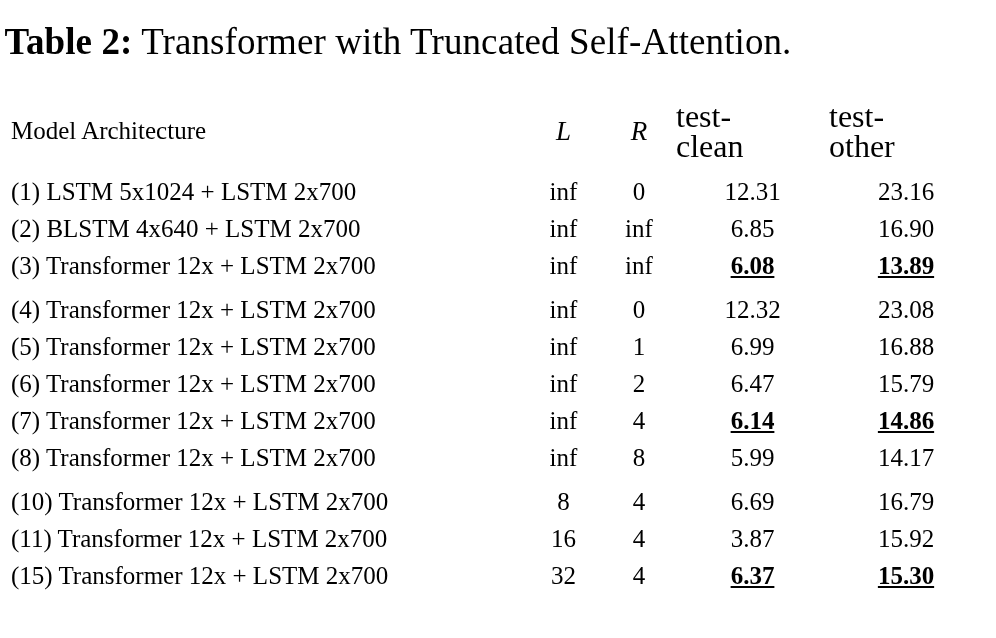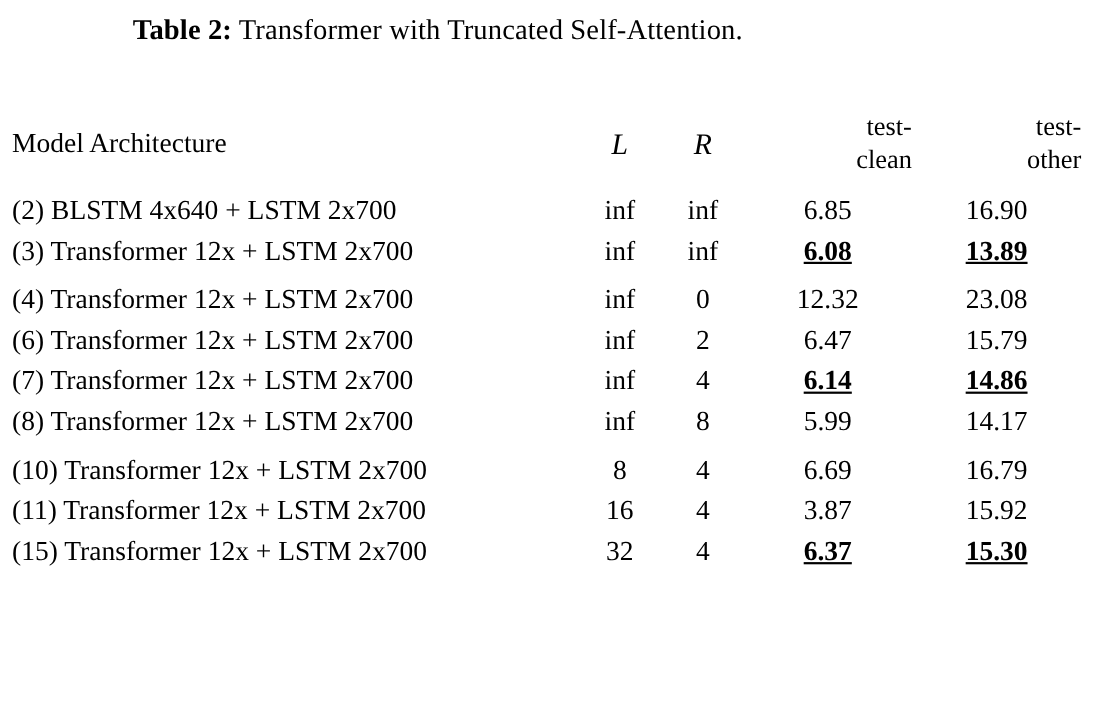--- a/index.html
+++ b/index.html
@@ -19,24 +19,24 @@
     position: relative;
     width: 996px;
     height: 638px;
     background: #ffffff;
   }
 
   
   .caption {
     position: absolute;
     left: 0;
-    top: 8px;
+    top: 23px;
     width: 796px;
     text-align: center;
-    font-size: 26px;
+    font-size: 37px;
     line-height: 38px;
     letter-spacing: 0.1px;
     white-space: nowrap;
   }
   .caption .cap-label {
     font-weight: bold;
   }
   .caption .cap-text {
     font-weight: normal;
   }
@@ -94,23 +94,23 @@
   }
   .th-sym {
     text-align: center;
     font-weight: bold;
     font-style: italic;
     font-size: 27px;
     height: 78px;
     padding-bottom: 2px;
   }
   .th-test {
-    text-align: right;
-    font-weight: bold;
-    font-size: 24px;
+    text-align: left;
+    font-weight: bold;
+    font-size: 32px;
     line-height: 30px;
     height: 78px;
     padding-bottom: 2px;
   }
   .th-test .ln { display: block; }
 
   
   td.model {
     text-align: left;
     padding-left: 19px;
@@ -163,20 +163,27 @@
       </thead>
       <tbody id="tbody">
           <tr>
             <td class="spacer-top vr-left vr-right"></td>
             <td class="spacer-top vr-right"></td>
             <td class="spacer-top vr-right"></td>
             <td class="spacer-top"></td>
             <td class="spacer-top vr-right"></td>
           </tr>
           <tr>
+            <td class="model vr-left vr-right">(1) LSTM 5x1024 + LSTM 2x700</td>
+            <td class="num vr-right">inf</td>
+            <td class="num vr-right">0</td>
+            <td class="num num-score">12.31</td>
+            <td class="num num-score vr-right">23.16</td>
+          </tr>
+          <tr>
             <td class="model vr-left vr-right">(2) BLSTM 4x640 + LSTM 2x700</td>
             <td class="num vr-right">inf</td>
             <td class="num vr-right">inf</td>
             <td class="num num-score">6.85</td>
             <td class="num num-score vr-right">16.90</td>
           </tr>
           <tr class="row-bold">
             <td class="model vr-left vr-right">(3) Transformer 12x + LSTM 2x700</td>
             <td class="num vr-right">inf</td>
             <td class="num vr-right">inf</td>
@@ -196,20 +203,27 @@
             <td class="spacer-top vr-right"></td>
             <td class="spacer-top"></td>
             <td class="spacer-top vr-right"></td>
           </tr>
           <tr>
             <td class="model vr-left vr-right">(4) Transformer 12x + LSTM 2x700</td>
             <td class="num vr-right">inf</td>
             <td class="num vr-right">0</td>
             <td class="num num-score">12.32</td>
             <td class="num num-score vr-right">23.08</td>
+          </tr>
+          <tr>
+            <td class="model vr-left vr-right">(5) Transformer 12x + LSTM 2x700</td>
+            <td class="num vr-right">inf</td>
+            <td class="num vr-right">1</td>
+            <td class="num num-score">6.99</td>
+            <td class="num num-score vr-right">16.88</td>
           </tr>
           <tr>
             <td class="model vr-left vr-right">(6) Transformer 12x + LSTM 2x700</td>
             <td class="num vr-right">inf</td>
             <td class="num vr-right">2</td>
             <td class="num num-score">6.47</td>
             <td class="num num-score vr-right">15.79</td>
           </tr>
           <tr class="row-bold">
             <td class="model vr-left vr-right">(7) Transformer 12x + LSTM 2x700</td>

